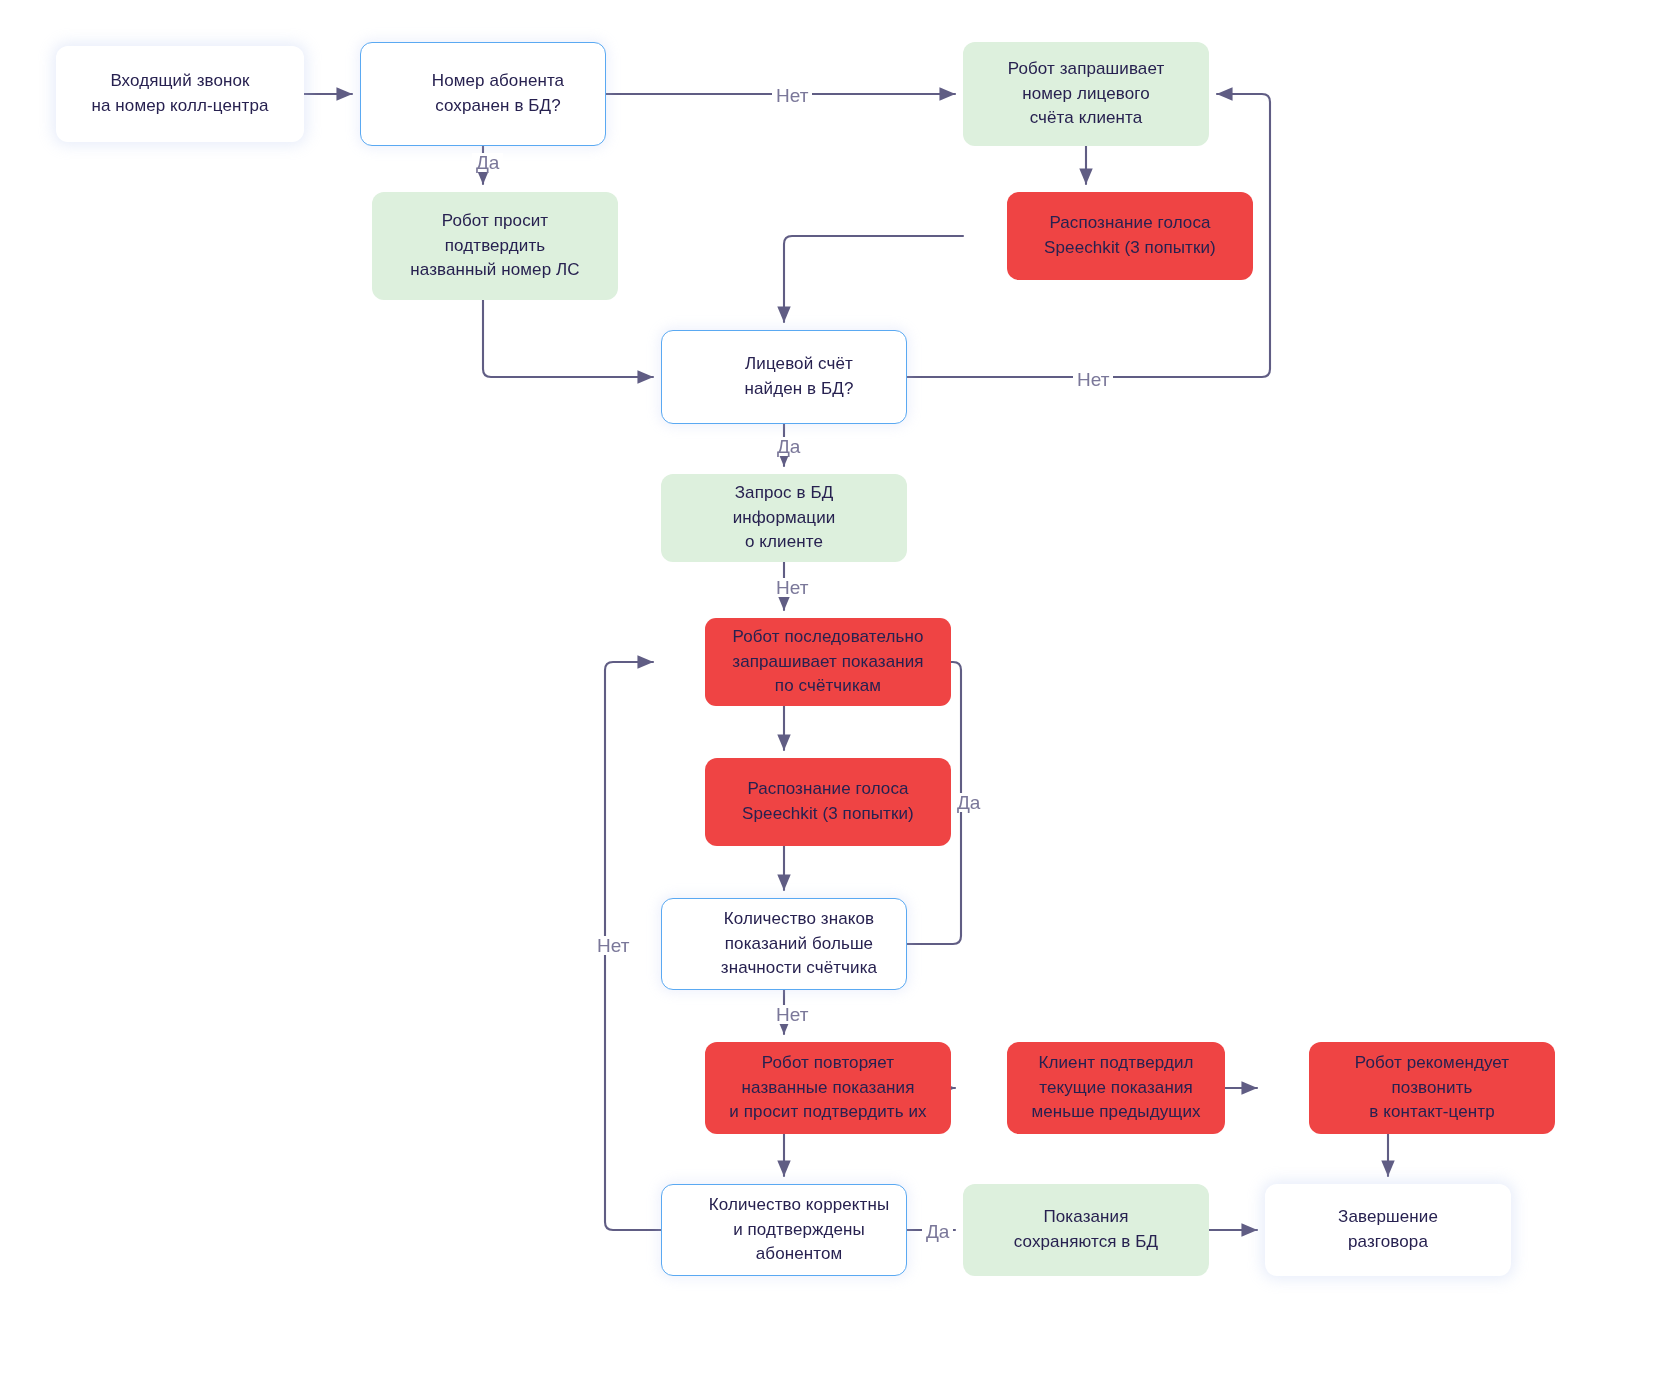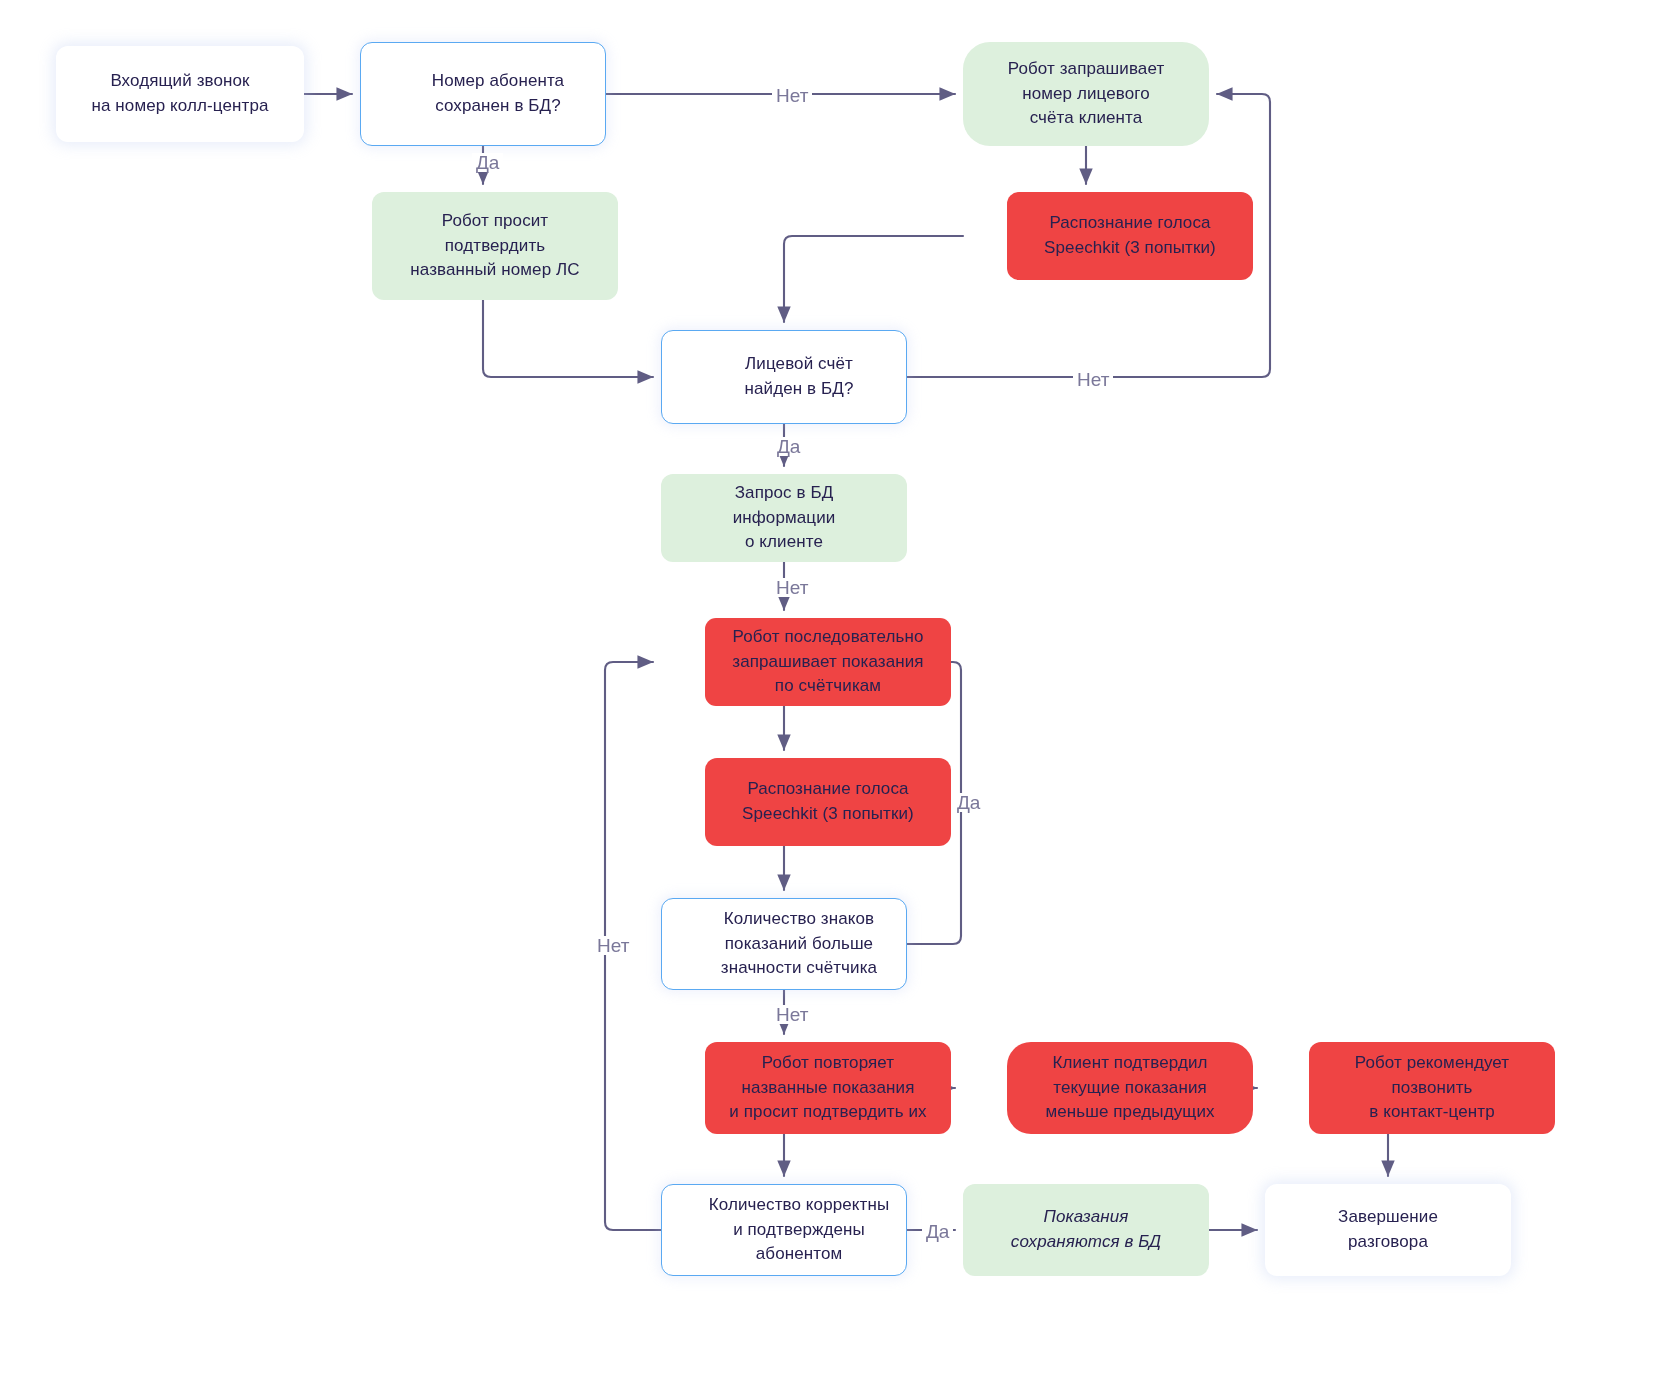--- a/index.html
+++ b/index.html
@@ -106,21 +106,21 @@
 
       <path d="M1209,1230 L1257,1230"></path>
     </g>
   </svg>
 
   <div id="nodes-layer">
       <div class="node white" style="left: 56px; top: 46px; width: 248px; height: 96px;">Входящий звонок
 на номер колл-центра</div>
       <div class="node decision" style="left: 360px; top: 42px; width: 246px; height: 104px;">Номер абонента
 сохранен в БД?</div>
-      <div class="node green" style="left: 963px; top: 42px; width: 246px; height: 104px; border-radius: 27px;">Робот запрашивает
+      <div class="node green" style="left: 963px; top: 42px; width: 246px; height: 104px;">Робот запрашивает
 номер лицевого
 счёта клиента</div>
       <div class="node green" style="left: 372px; top: 192px; width: 246px; height: 108px;">Робот просит
 подтвердить
 названный номер ЛС</div>
       <div class="node blue" style="left: 963px; top: 192px; width: 246px; height: 88px;">Распознание голоса
 Speechkit (3 попытки)</div>
       <div class="node decision" style="left: 661px; top: 330px; width: 246px; height: 94px;">Лицевой счёт
 найден в БД?</div>
       <div class="node green" style="left: 661px; top: 474px; width: 246px; height: 88px;">Запрос в БД
@@ -130,30 +130,30 @@
 запрашивает показания
 по счётчикам</div>
       <div class="node blue" style="left: 661px; top: 758px; width: 246px; height: 88px;">Распознание голоса
 Speechkit (3 попытки)</div>
       <div class="node decision" style="left: 661px; top: 898px; width: 246px; height: 92px;">Количество знаков
 показаний больше
 значности счётчика</div>
       <div class="node blue" style="left: 661px; top: 1042px; width: 246px; height: 92px;">Робот повторяет
 названные показания
 и просит подтвердить их</div>
-      <div class="node blue" style="left: 963px; top: 1042px; width: 246px; height: 92px; border-radius: 24px;">Клиент подтвердил
+      <div class="node blue" style="left: 963px; top: 1042px; width: 218px; height: 92px;">Клиент подтвердил
 текущие показания
 меньше предыдущих</div>
       <div class="node blue" style="left: 1265px; top: 1042px; width: 246px; height: 92px;">Робот рекомендует
 позвонить
 в контакт-центр</div>
       <div class="node decision" style="left: 661px; top: 1184px; width: 246px; height: 92px;">Количество корректны
 и подтверждены
 абонентом</div>
-      <div class="node green" style="left: 963px; top: 1184px; width: 246px; height: 92px; font-style: italic;">Показания
+      <div class="node green" style="left: 963px; top: 1184px; width: 246px; height: 92px;">Показания
 сохраняются в БД</div>
       <div class="node white-end" style="left: 1265px; top: 1184px; width: 246px; height: 92px;">Завершение
 разговора</div>
     </div>
 
   <div id="labels-layer">
       <span class="edge-label" style="left: 772px; top: 86px;">Нет</span>
       <span class="edge-label" style="left: 472px; top: 153px;">Да</span>
       <span class="edge-label" style="left: 1073px; top: 370px;">Нет</span>
       <span class="edge-label" style="left: 773px; top: 437px;">Да</span>

